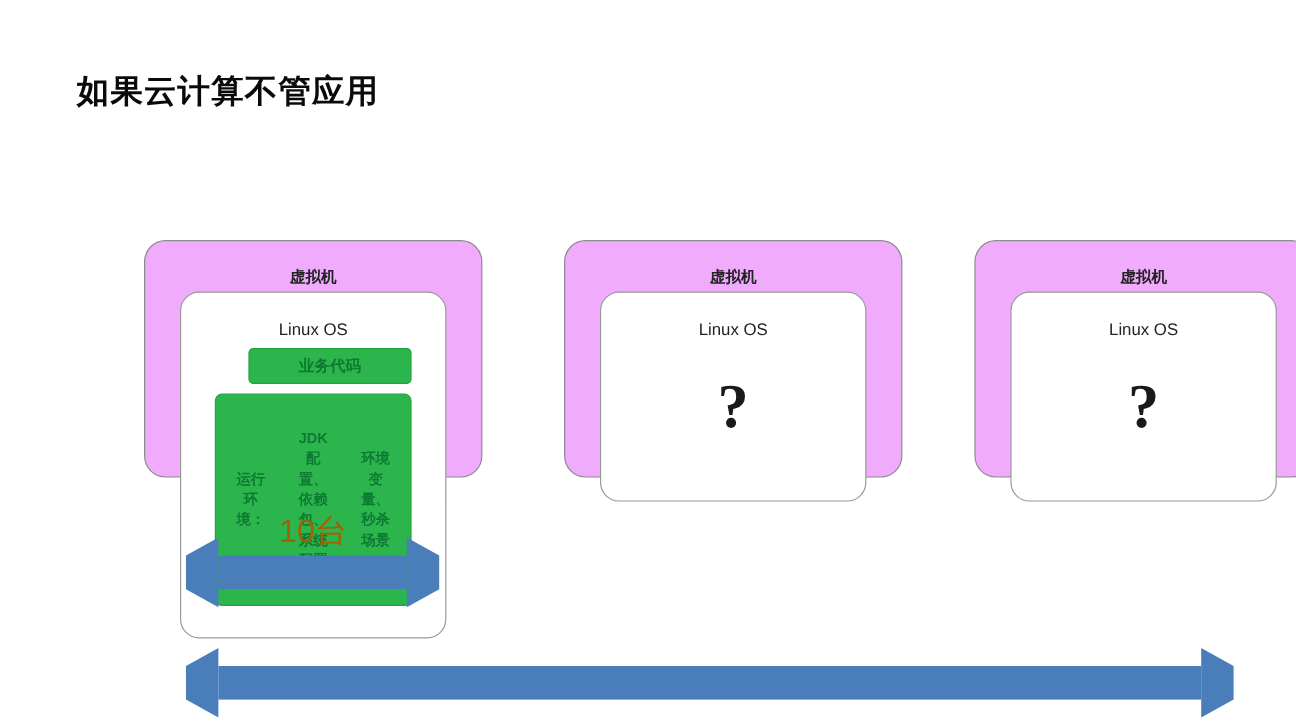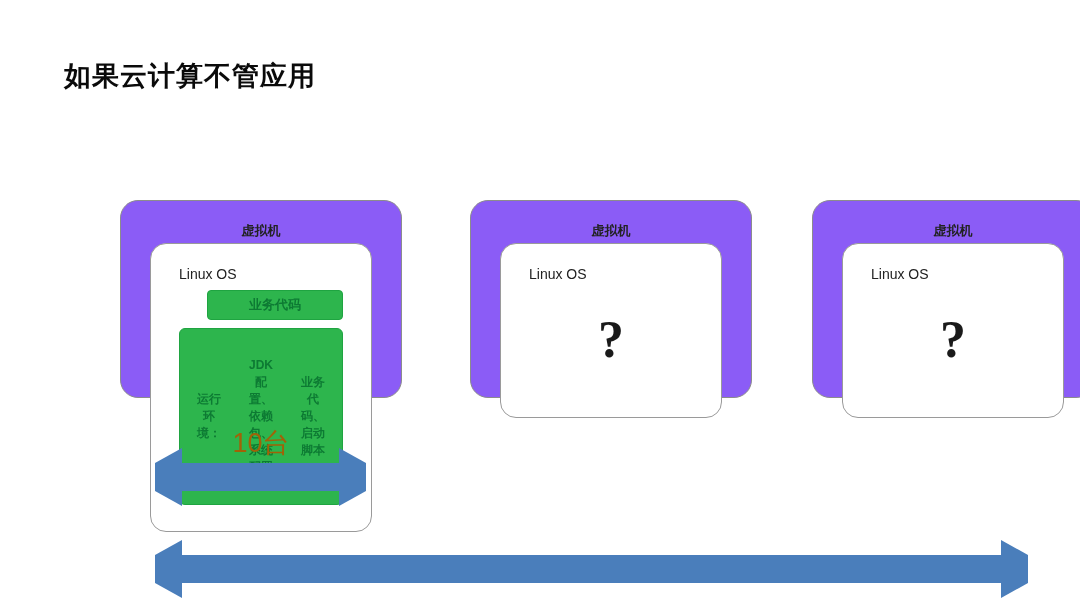--- a/index.html
+++ b/index.html
@@ -16,33 +16,33 @@
 
   .slide-title{
     position:absolute;left:22px;top:16px;
     font-size:27px;font-weight:bold;color:#0a0a0a;letter-spacing:1px;
   }
 
   
   .vm-box{
     position:absolute;top:172px;height:198px;width:282px;
     border:1.5px solid var(--border-gray);border-radius:18px;
-    background:#8b5cf6;display:flex;flex-direction:column;
+    background:#f0abfc;display:flex;flex-direction:column;
   }
   .vm-header{
     text-align:center;font-size:13px;font-weight:bold;color:#222;
     padding-top:7px;height:26px;
   }
   .os-box{
     flex:1;margin:2px 15px 13px 15px;
     border:1.5px solid #9a9a9a;border-radius:16px;
     display:flex;flex-direction:column;background:#fff;
   }
   .os-label{
-    font-size:14px;color:#222;padding-top:8px;height:30px;
+    text-align:center;font-size:14px;color:#222;padding-top:8px;height:30px;
   }
   .os-content{flex:1;display:flex;flex-direction:column;padding:2px 14px 12px 14px;}
 
   .app-bar{
     background:var(--green);border:1px solid var(--green-border);
     border-radius:4px;height:28px;display:flex;align-items:center;justify-content:center;
     font-size:13px;color:var(--green-text);font-weight:bold;margin-left:28px;
   }
   .env-box{
     margin-top:8px;flex:1;
@@ -91,21 +91,21 @@
 
   <div class="vm-box" style="left:92px;">
     <div class="vm-header">虚拟机</div>
     <div class="os-box">
       <div class="os-label">Linux OS</div>
       <div class="os-content">
         <div class="app-bar">业务代码</div>
         <div class="env-box">
           <div>运行环境：</div>
           <div>JDK配置、依赖包、系统配置</div>
-          <div>业务代码、启动脚本</div>
+          <div>环境变量、秒杀场景</div>
         </div>
       </div>
     </div>
   </div>
 
   <div class="vm-box" style="left:442px;">
     <div class="vm-header">虚拟机</div>
     <div class="os-box">
       <div class="os-label">Linux OS</div>
       <div class="question-wrap">

